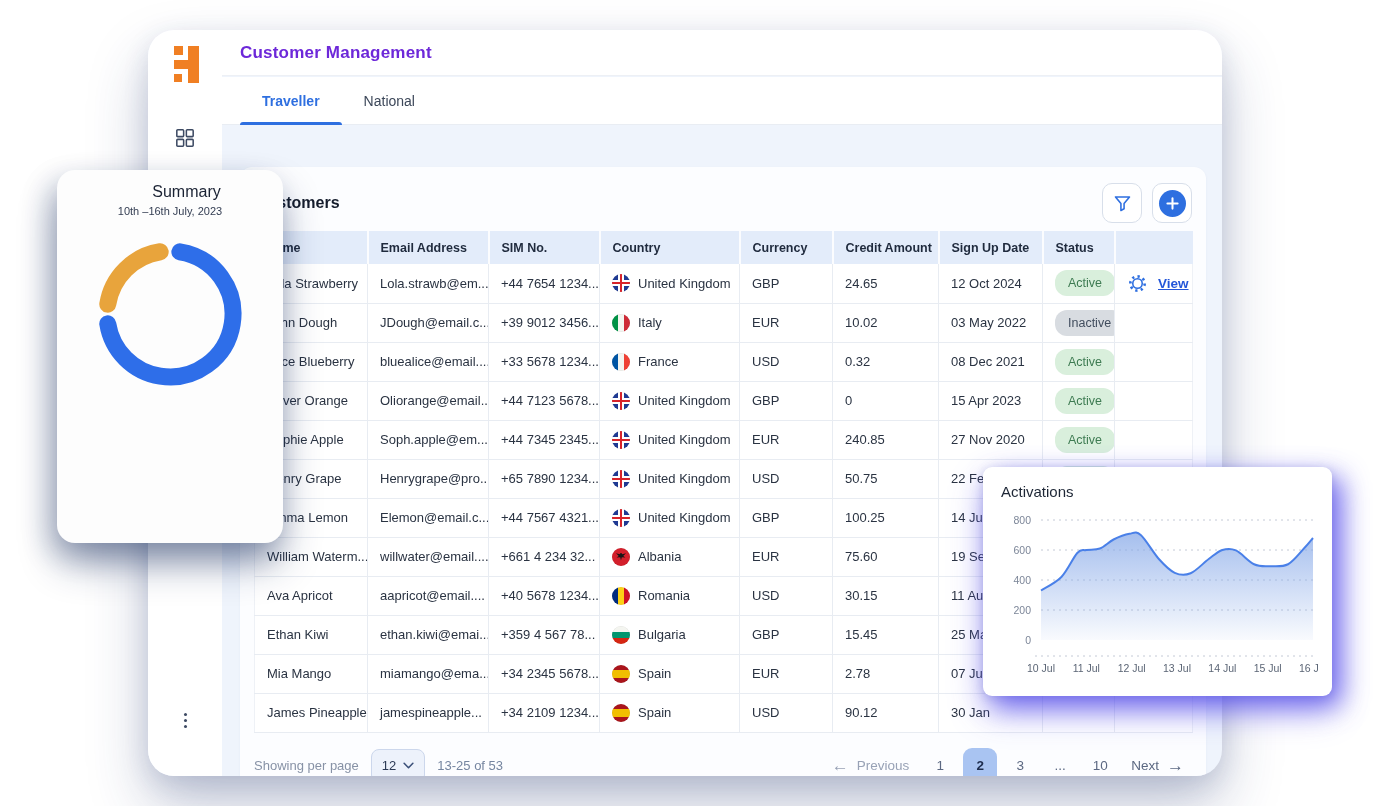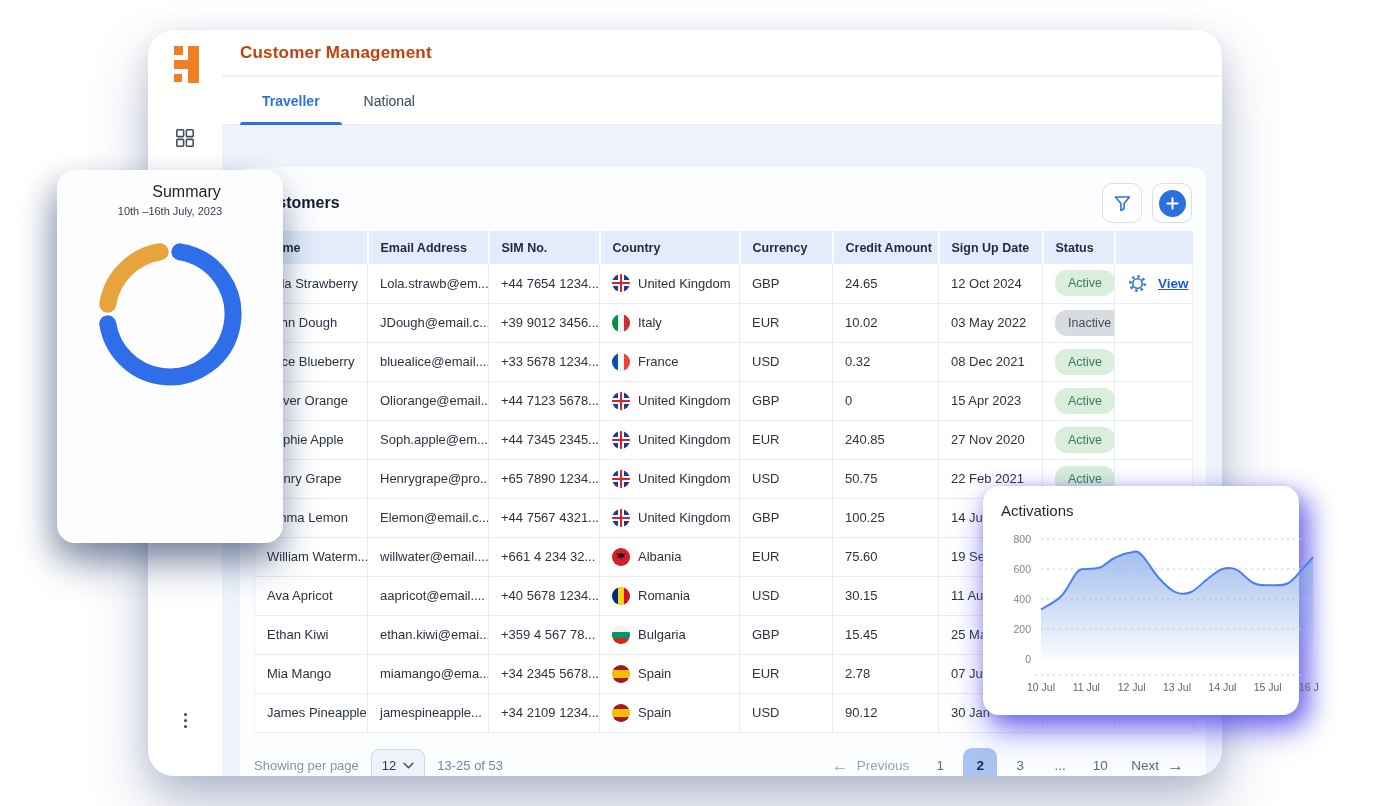--- a/index.html
+++ b/index.html
@@ -20,21 +20,21 @@
   .logo .l-top   { left:7px;  top:0;   width:9px;  height:9px; }
   .logo .l-bot   { left:7px;  top:28px; width:8px;  height:8px; }
   .side-icons { margin-top:42px; display:flex; flex-direction:column; gap:28px; align-items:center; }
   .side-btn { width:26px; height:26px; display:flex; align-items:center; justify-content:center; cursor:pointer; }
   .side-btn svg { stroke:#3d4a63; fill:none; }
   .kebab { margin-top:auto; margin-bottom:48px; display:flex; flex-direction:column; gap:3px; align-items:center; cursor:pointer; }
   .kebab b { width:3px; height:3px; border-radius:50%; background:#3d4a63; }
 
   
   .win-header { position:absolute; left:74px; top:0; width:1000px; height:46px; background:#fff; border-bottom:1px solid #edf0f5; display:flex; align-items:center; padding-left:18px; }
-  .win-title { font-size:17px; font-weight:700; color:#c2410c; letter-spacing:.2px; }
+  .win-title { font-size:17px; font-weight:700; color:#6d28d9; letter-spacing:.2px; }
   .tabbar { position:absolute; left:74px; top:47px; width:1000px; height:48px; background:#fff; border-bottom:1px solid #e9edf3; display:flex; align-items:stretch; padding-left:18px; }
   .tab { display:flex; align-items:center; justify-content:center; padding:13px 22px; font-size:14px; color:#3c4759; cursor:pointer; position:relative; }
   .tab.active { color:#2e6fe0; font-weight:700; }
   .tab.active::after { content:""; position:absolute; left:0; right:0; bottom:-1px; height:3px; background:#2e6fe0; border-radius:3px 3px 0 0; }
 
   
   .content { position:absolute; left:74px; top:95px; width:1000px; height:651px; }
   .card { position:absolute; left:18px; top:42px; width:966px; height:621px; background:#fcfdff; border-radius:12px; box-shadow:0 1px 3px rgba(40,60,110,.05); padding:14px; }
   .card-head { display:flex; align-items:center; justify-content:space-between; height:44px; margin-bottom:6px; }
   .card-title { font-size:16px; font-weight:700; color:#141c2c; padding-left:2px; }
@@ -97,21 +97,21 @@
   .summary-title { font-size:16px; font-weight:400; color:#1a2233;margin-left:33px; }
   .summary-sub { font-size:11px; color:#333d52; margin-top:4px; }
   .donut-wrap { margin-top:16px; }
   .legend { width:100%; padding-left:46px; margin-top:6px; display:flex; flex-direction:column; gap:16px; }
   .legend-row { display:flex; align-items:center; gap:14px; }
   .legend-ring { width:15px; height:15px; border-radius:50%; border:5px solid; flex:0 0 auto; }
   .legend-label { font-size:13px; color:#8d99ab; }
   .legend-value { font-size:18px; font-weight:700; color:#15233d; margin-top:2px; }
 
   
-  .activ-card { position:absolute; left:983px; top:486px; width:316px; height:229px; background:#ffffff; border-radius:16px; z-index:25;
+  .activ-card { position:absolute; left:983px; top:467px; width:349px; height:229px; background:#ffffff; border-radius:9px; z-index:25;
       box-shadow:10px 10px 26px rgba(86,78,235,.75), 0 16px 34px rgba(86,78,235,.38), 0 2px 8px rgba(40,60,110,.15);
       padding:16px 18px 0 18px; }
   .activ-title { font-size:15px; color:#1d2635; }
   .activ-chart { margin-top:4px; }
   .tick-label { font-size:10.5px; fill:#7c8698; }
   .xtick-label { font-size:10.5px; fill:#5b6575; }
 </style>
 </head>
 <body>
 

